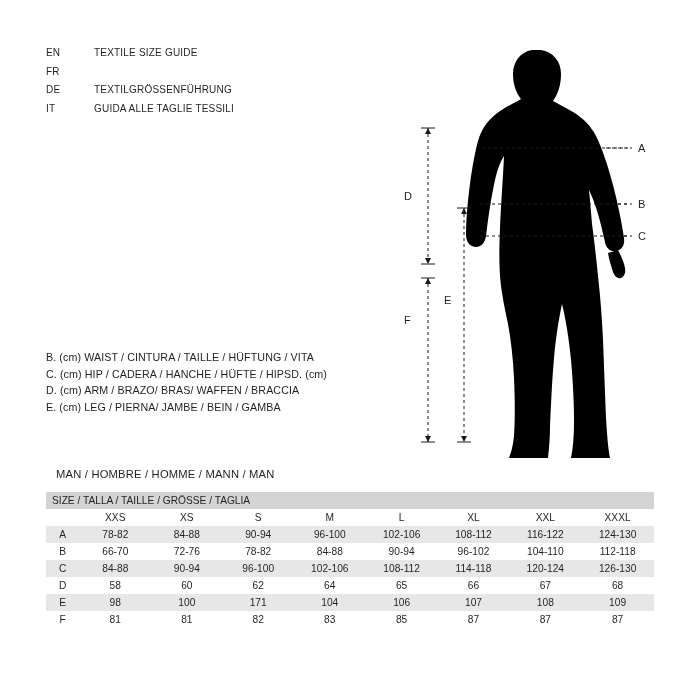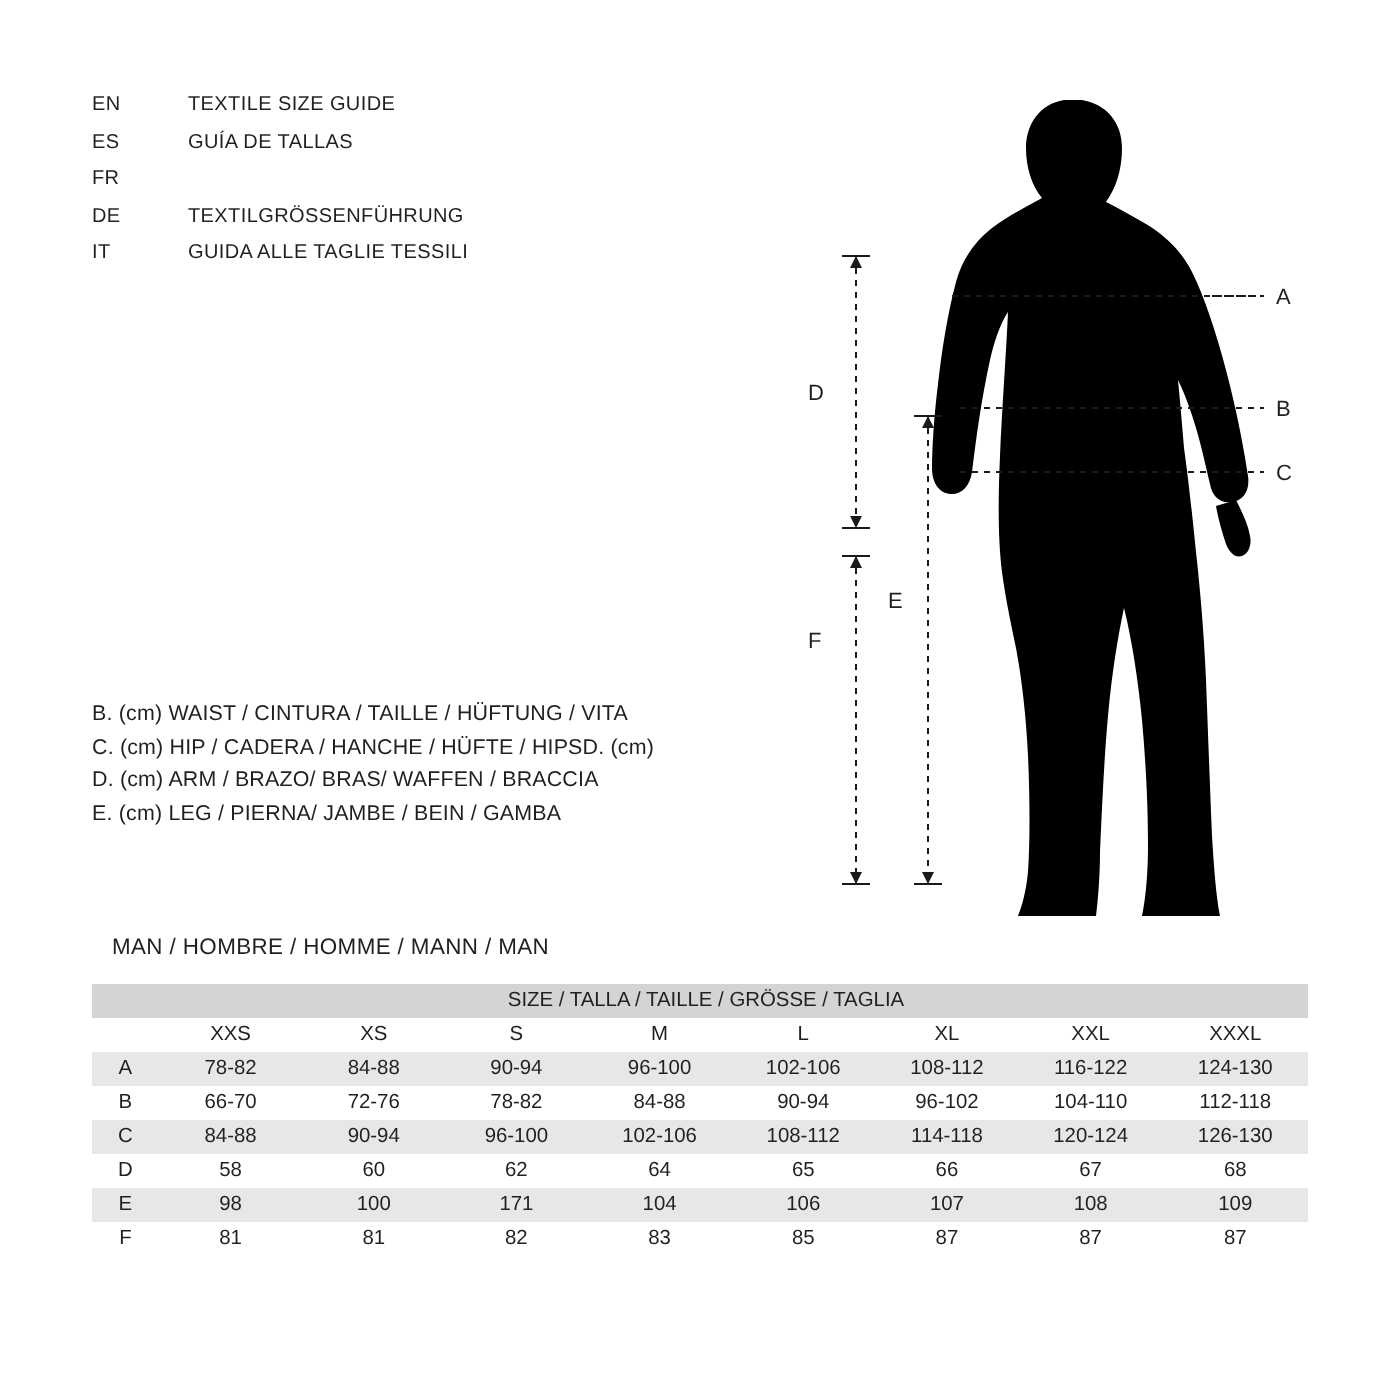--- a/index.html
+++ b/index.html
@@ -88,21 +88,21 @@
   }
   table.sizes td, table.sizes th {
     padding: 0;
     height: 17px;
     font-weight: normal;
     text-align: center;
     vertical-align: middle;
   }
   tr.head-row td {
     background: #d4d4d4;
-    text-align: center;
+    text-align: left;
     padding-left: 6px;
     font-size: 10.2px;
     height: 17px;
   }
   tr.cols-row td {
     background: #ffffff;
     height: 17px;
   }
   td.rowlabel {
     width: 38px;
@@ -118,24 +118,20 @@
 </style>
 </head>
 <body>
 
 <div class="page">
 
   <div class="titles">
     <div class="title-row">
       <span class="title-lang">EN</span>
       <span class="title-text">TEXTILE SIZE GUIDE</span>
-    </div>
-    <div class="title-row">
-      <span class="title-lang">ES</span>
-      <span class="title-text">GUÍA DE TALLAS</span>
     </div>
     <div class="title-row">
       <span class="title-lang">FR</span>
     </div>
     <div class="title-row">
       <span class="title-lang">DE</span>
       <span class="title-text">TEXTILGRÖSSENFÜHRUNG</span>
     </div>
     <div class="title-row">
       <span class="title-lang">IT</span>

